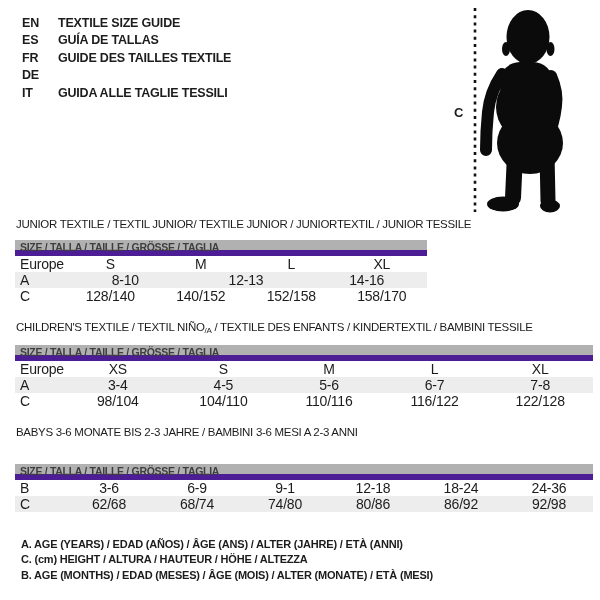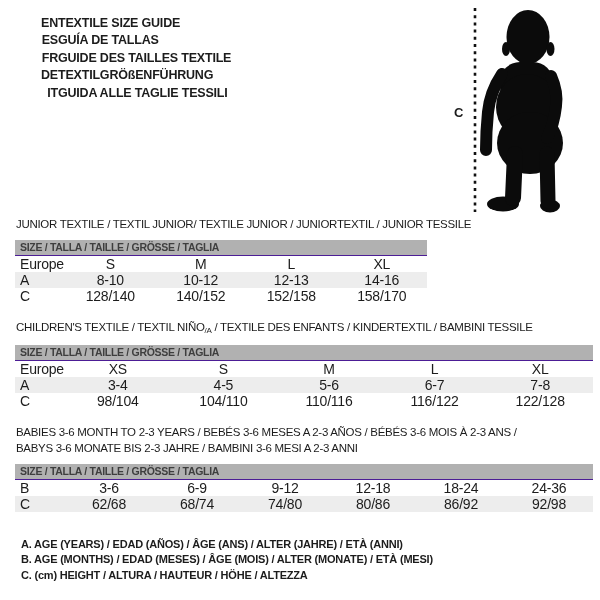--- a/index.html
+++ b/index.html
@@ -5,21 +5,21 @@
   html, body { margin:0; padding:0; }
   body {
     width:600px; height:600px; position:relative; overflow:hidden;
     background:#ffffff; color:#1c1c1c;
     font-family:"Liberation Sans", sans-serif;
   }
 
   
   .lang-list { position:absolute; left:22px; top:14px; }
   .lang-row { display:flex; height:17.5px; align-items:center;
-    font-weight:700; font-size:12.5px; letter-spacing:-0.2px; white-space:nowrap;text-align:right; }
+    font-weight:700; font-size:12.5px; letter-spacing:-0.2px; white-space:nowrap; }
   .lang-code { width:36px; }
 
   
   .figure { position:absolute; left:450px; top:4px; width:150px; height:212px; }
   .figure svg { position:absolute; left:0; top:0; }
   .figure-label { position:absolute; left:4px; top:101px; font-weight:700; font-size:13px; }
 
   
   .section-title { position:absolute; left:16px; font-weight:400; font-size:11.5px;
     letter-spacing:-0.3px; white-space:nowrap; line-height:15.5px; }
@@ -28,21 +28,21 @@
   #title-babies   { top:425px; }
   .t-sub { font-size:8px; position:relative; top:1.5px; }
 
   
   .size-table { position:absolute; left:15px; }
   #table-junior   { top:240px; width:412px; }
   #table-children { top:345px; width:578px; }
   #table-babies   { top:464px; width:578px; }
   .t-header { height:16px; line-height:15px; background:#b1b1b1; color:#3e3e3e;
     font-weight:700; font-size:10.5px; letter-spacing:-0.3px; padding-left:5px;
-    border-bottom:1px solid #4c1d95; box-sizing:border-box; }
+    border-bottom:6px solid #4c1d95; box-sizing:border-box; }
   .t-row { display:flex; height:16px; line-height:16px; font-size:14px; letter-spacing:-0.2px; }
   .t-row.shaded { background:#ededed; }
   .t-label { width:50px; padding-left:5px; box-sizing:border-box; }
   .t-cell { flex:1; text-align:center; }
 
   
   .footnotes { position:absolute; left:21px; top:537px; font-weight:700;
     font-size:11px; line-height:15.4px; letter-spacing:-0.2px; white-space:nowrap; }
 </style>
 </head>
@@ -56,21 +56,20 @@
   <div class="lang-row">
     <span class="lang-code">ES</span>
     <span class="lang-label">GUÍA DE TALLAS</span>
   </div>
   <div class="lang-row">
     <span class="lang-code">FR</span>
     <span class="lang-label">GUIDE DES TAILLES TEXTILE</span>
   </div>
   <div class="lang-row">
     <span class="lang-code">DE</span>
-    <span class="lang-label">TEXTILGRÖßENFÜHRUNG</span>
   </div>
   <div class="lang-row">
     <span class="lang-code">IT</span>
     <span class="lang-label">GUIDA ALLE TAGLIE TESSILI</span>
   </div>
 </div>
 
 <div class="figure">
   <svg width="150" height="212" viewBox="0 0 150 212">
     <g stroke="#111111" fill="none">
@@ -103,21 +102,20 @@
       <div class="t-row">
         <div class="t-label">Europe</div>
         <div class="t-cell">S</div>
         <div class="t-cell">M</div>
         <div class="t-cell">L</div>
         <div class="t-cell">XL</div>
       </div>
       <div class="t-row shaded">
         <div class="t-label">A</div>
         <div class="t-cell">8-10</div>
-        <div class="t-cell">10-12</div>
         <div class="t-cell">12-13</div>
         <div class="t-cell">14-16</div>
       </div>
       <div class="t-row">
         <div class="t-label">C</div>
         <div class="t-cell">128/140</div>
         <div class="t-cell">140/152</div>
         <div class="t-cell">152/158</div>
         <div class="t-cell">158/170</div>
       </div>
@@ -149,44 +147,43 @@
         <div class="t-cell">98/104</div>
         <div class="t-cell">104/110</div>
         <div class="t-cell">110/116</div>
         <div class="t-cell">116/122</div>
         <div class="t-cell">122/128</div>
       </div>
     </div>
 </div>
 
 <div class="section-title" id="title-babies">
-  <div>BABIES 3-6 MONTH TO 2-3 YEARS / BEBÉS 3-6 MESES A 2-3 AÑOS / BÉBÉS 3-6 MOIS À 2-3 ANS /</div>
   <div>BABYS 3-6 MONATE BIS 2-3 JAHRE / BAMBINI 3-6 MESI A 2-3 ANNI</div>
 </div>
 <div class="size-table" id="table-babies">
   <div class="t-header">SIZE / TALLA / TAILLE / GRÖSSE / TAGLIA</div>
   <div>
       <div class="t-row">
         <div class="t-label">B</div>
         <div class="t-cell">3-6</div>
         <div class="t-cell">6-9</div>
-        <div class="t-cell">9-12</div>
+        <div class="t-cell">9-1</div>
         <div class="t-cell">12-18</div>
         <div class="t-cell">18-24</div>
         <div class="t-cell">24-36</div>
       </div>
       <div class="t-row shaded">
         <div class="t-label">C</div>
         <div class="t-cell">62/68</div>
         <div class="t-cell">68/74</div>
         <div class="t-cell">74/80</div>
         <div class="t-cell">80/86</div>
         <div class="t-cell">86/92</div>
         <div class="t-cell">92/98</div>
       </div>
     </div>
 </div>
 
 <div class="footnotes">
   <div>A. AGE (YEARS) / EDAD (AÑOS) / ÂGE (ANS) / ALTER (JAHRE) / ETÀ (ANNI)</div>
+  <div>C. (cm) HEIGHT / ALTURA / HAUTEUR / HÖHE / ALTEZZA</div>
   <div>B. AGE (MONTHS) / EDAD (MESES) / ÂGE (MOIS) / ALTER (MONATE) / ETÀ (MESI)</div>
-  <div>C. (cm) HEIGHT / ALTURA / HAUTEUR / HÖHE / ALTEZZA</div>
 </div>
 
 </body></html>

